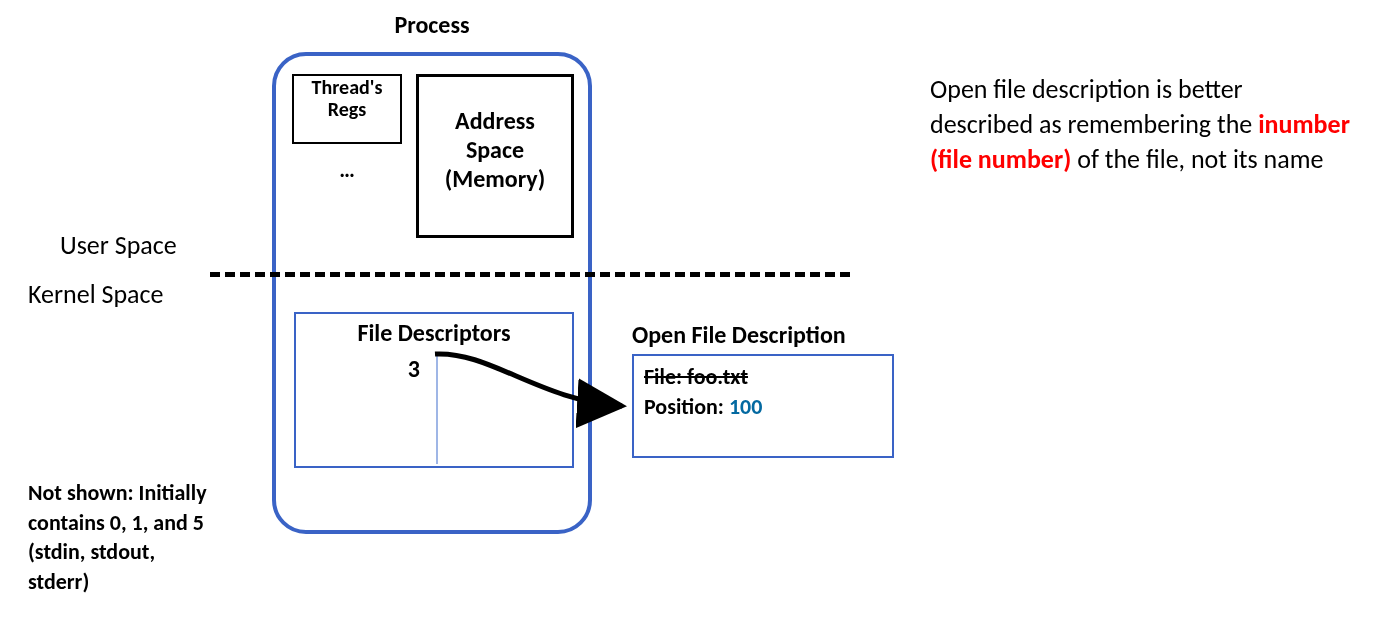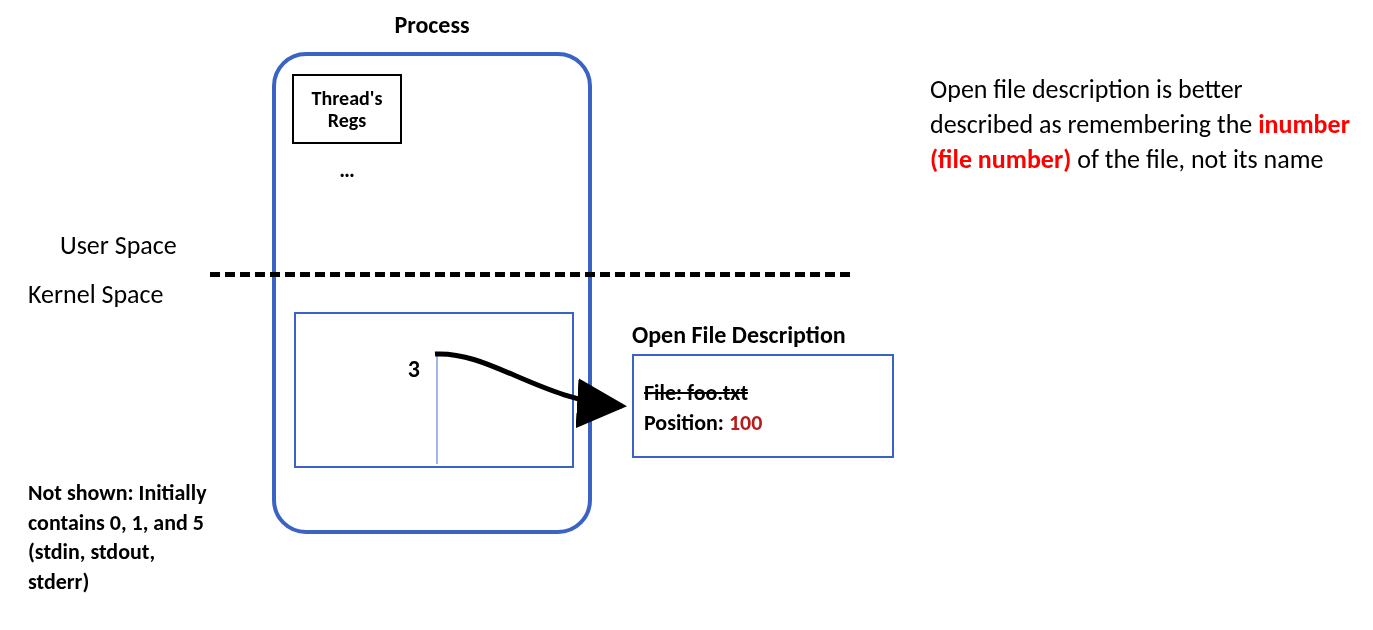--- a/index.html
+++ b/index.html
@@ -33,21 +33,21 @@
   }
   .thread-regs {
     position: absolute;
     left: 16px; top: 18px;
     width: 110px; height: 70px;
     border: 2px solid #000;
     text-align: center;
     font-weight: 700;
     font-size: 20px;
     line-height: 1.1;
-    padding-top: 11px;
+    padding-top: 0;
   }
   .ellipsis {
     position: absolute;
     left: 16px; top: 100px;
     width: 110px;
     text-align: center;
     font-weight: 700;
     font-size: 22px;
   }
   .addr-space {
@@ -116,27 +116,27 @@
     left: 632px; top: 320px;
     font-weight: 700;
     font-size: 24px;
   }
   .ofd-box {
     position: absolute;
     left: 632px; top: 354px;
     width: 262px; height: 104px;
     border: 2px solid #3a63c6;
     background: #fff;
-    padding: 22px 10px;
+    padding: 6px 10px;
     font-weight: 700;
     font-size: 22px;
     line-height: 1.35;
   }
   .redtxt { color: #ff0000; }
-  .bluetxt { color: #b91c1c; }
+  .bluetxt { color: #0369a1; }
   .strike { text-decoration: line-through; }
 
   .note {
     position: absolute;
     left: 28px; top: 478px;
     width: 260px;
     font-weight: 700;
     font-size: 22px;
     line-height: 1.35;
   }
@@ -162,21 +162,27 @@
 <div class="stage">
 
   <div class="process-title">Process</div>
 
   <div class="process-box">
     <div class="thread-regs">
       <span>Thread's</span><br>
       <span>Regs</span>
     </div>
     <div class="ellipsis">…</div>
+    <div class="addr-space">
+      <span>Address</span><br>
+      <span>Space</span><br>
+      <span>(Memory)</span>
+    </div>
     <div class="fd-box">
+      <div class="fd-title">File Descriptors</div>
       <div class="fd-divider"></div>
       <div class="fd-number">3</div>
     </div>
   </div>
 
   <div class="user-label">User Space</div>
   <div class="kernel-label">Kernel Space</div>
   <div class="dashed"></div>
 
   <svg class="arrow-svg" viewBox="0 0 210 80">

